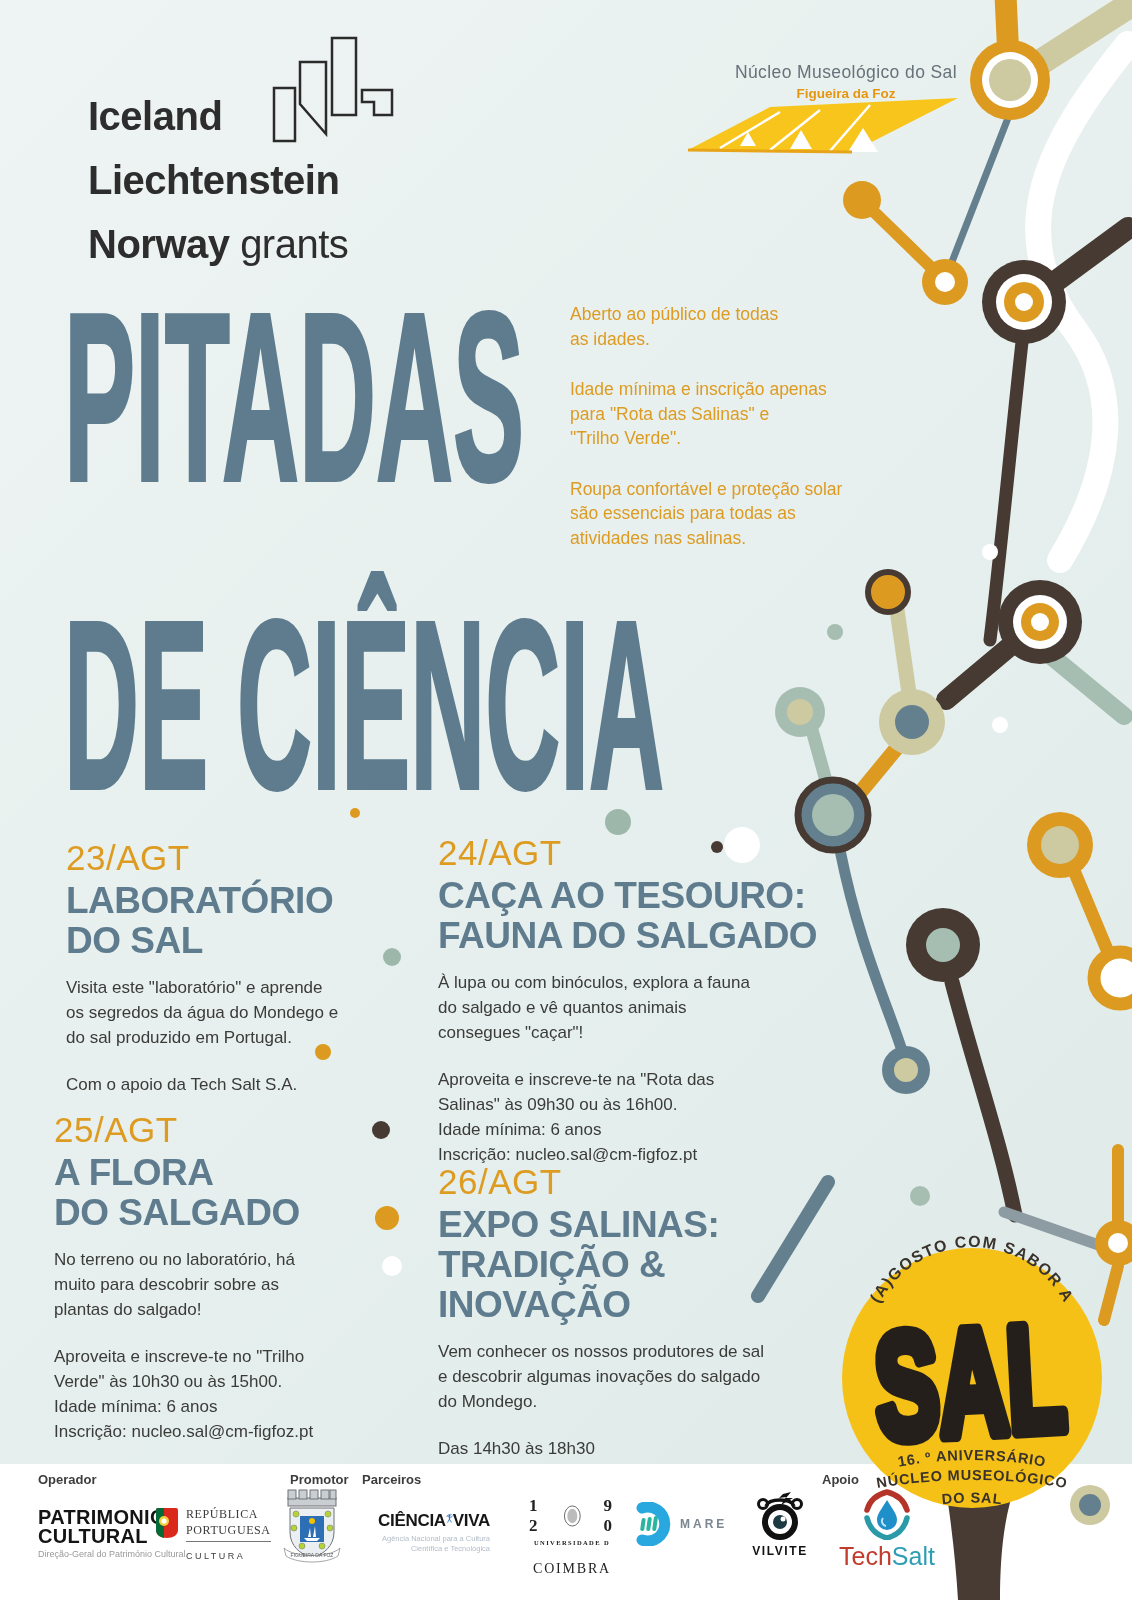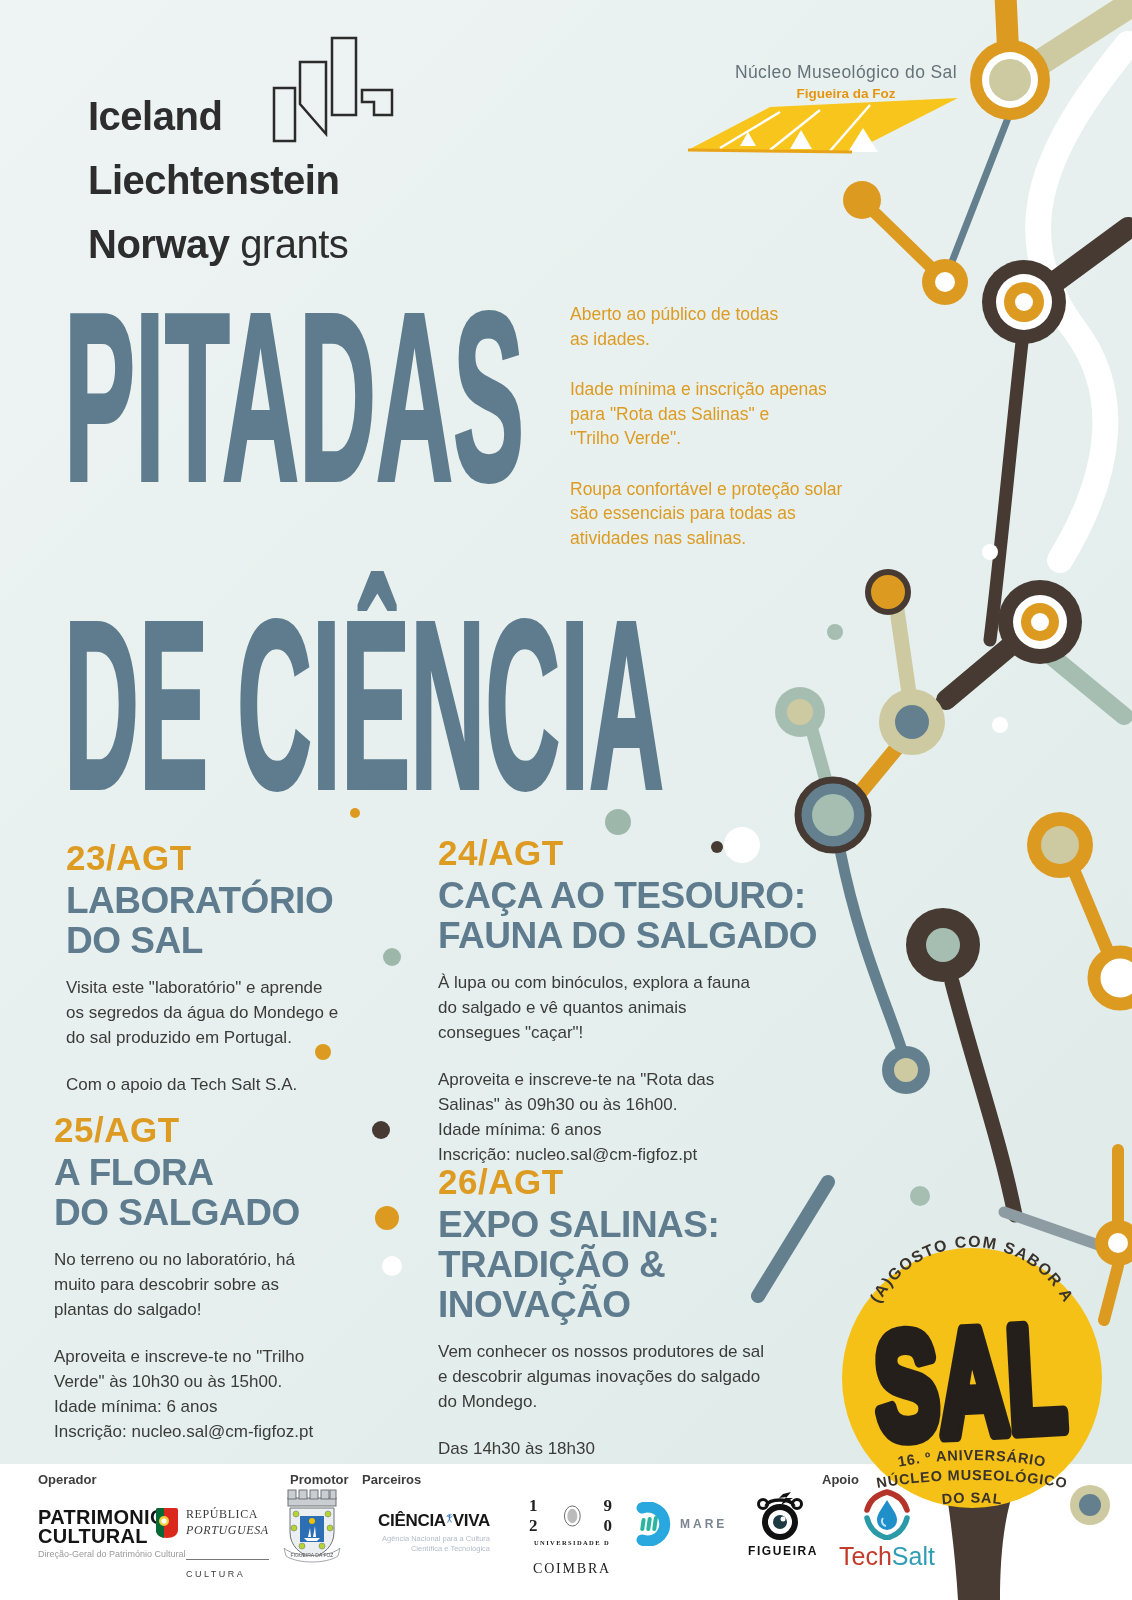--- a/index.html
+++ b/index.html
@@ -19,21 +19,21 @@
   .museum-name{ font-size:17.5px; color:#66727a; letter-spacing:0.4px; }
   .museum-place{ font-size:13.5px; font-weight:700; color:#e6950f; margin-top:3px; }
 
   
   .notices{ left:570px; top:302px; width:420px; color:#dd9b21; font-size:17.5px;
             line-height:24.5px; }
   .notices p{ white-space:pre-line; margin-bottom:26px; }
 
   
   .event{ width:420px; }
-  .event .date{ font-size:35px; font-weight:700; color:#dd9b21; line-height:40px; letter-spacing:0.5px; }
+  .event .date{ font-size:35px; font-weight:400; color:#dd9b21; line-height:40px; letter-spacing:0.5px; }
   .event h2{ font-size:37px; font-weight:700; color:#5e7c8e; line-height:40px;
              letter-spacing:-0.5px; white-space:pre-line; margin-top:3px; }
   .event .body{ font-size:17px; color:#3b3b39; line-height:25px; white-space:pre-line; margin-top:14px; }
   .event .extra{ font-size:17px; color:#3b3b39; line-height:25px; white-space:pre-line; margin-top:22px; }
 
   
   .footer-band{ left:0; top:1464px; width:1132px; height:136px; background:#ffffff; }
   .flabel{ font-size:13px; font-weight:700; color:#3d3d3d; }
   .patrimonio-text{ font-size:20px; font-weight:800; color:#141414; line-height:19px; letter-spacing:0.3px;}
   .patrimonio-sub{ font-size:9px; color:#9a9a9a; margin-top:3px; }
@@ -261,21 +261,21 @@
   </div>
 
   <svg class="abs" style="left:156px;top:1508px;" width="22" height="30" viewBox="0 0 22 30">
     <path d="M2,0 H20 A2,2 0 0 1 22,2 V22 C22,27 17,30 11,30 C5,30 0,27 0,22 V2 A2,2 0 0 1 2,0 Z" fill="#da291c"></path>
     <path d="M2,0 H8 V30 C4,29 0,27 0,22 V2 A2,2 0 0 1 2,0 Z" fill="#046a38"></path>
     <circle cx="8" cy="13" r="5" fill="#f3d03e"></circle>
       <circle cx="8" cy="13" r="2.6" fill="#ffffff"></circle>
   </svg>
   <div class="abs" style="left:186px;top:1506px;">
     <div class="rep-lines">REPÚBLICA</div>
-    <div class="rep-lines" style="border-bottom:1px solid #777;padding-bottom:21px;font-style:italic;">PORTUGUESA</div>
+    <div class="rep-lines" style="border-bottom:1px solid #777;padding-bottom:3px;">PORTUGUESA</div>
     <div class="rep-cultura">CULTURA</div>
   </div>
 
   <svg class="abs" style="left:280px;top:1488px;" width="64" height="80" viewBox="0 0 64 80">
     <g stroke="#6f7377" stroke-width="1" fill="#c9ced2">
       <rect x="8" y="10" width="48" height="8"></rect>
       <rect x="8" y="2" width="8" height="9"></rect>
         <rect x="19" y="2" width="8" height="9"></rect>
       <rect x="30" y="2" width="8" height="9"></rect>
         <rect x="41" y="2" width="8" height="9"></rect>
@@ -342,21 +342,21 @@
   <div class="abs vilvite" style="left:748px;top:1492px;">
     <svg width="54" height="50" viewBox="0 0 54 50" style="margin:0 auto;">
       <path d="M13,14 C16,6 38,6 41,14" stroke="#111" stroke-width="3.5" fill="none"></path>
       <circle cx="10" cy="12" r="4.5" fill="none" stroke="#111" stroke-width="3"></circle>
       <circle cx="44" cy="12" r="4.5" fill="none" stroke="#111" stroke-width="3"></circle>
       <polygon points="30,2 38,0 33,6 40,6 28,13 33,5 26,6" fill="#111"></polygon>
       <circle cx="27" cy="30" r="15" fill="none" stroke="#111" stroke-width="6"></circle>
       <circle cx="27" cy="30" r="7" fill="#1d3a42"></circle>
       <circle cx="30" cy="27" r="2.5" fill="#ffffff"></circle>
     </svg>
-    <div class="vilvite-name">FIGUEIRA</div>
+    <div class="vilvite-name">VILVITE</div>
   </div>
 
   <div class="abs techsalt" style="left:832px;top:1488px;">
     <svg width="56" height="52" viewBox="0 0 56 52" style="margin:0 auto;">
       <path d="M8,22 Q12,8 28,4 Q44,8 48,22" stroke="#b5342a" stroke-width="5.5" fill="none" stroke-linecap="round"></path>
       <path d="M8,30 Q12,46 28,50 Q44,46 48,30" stroke="#2b9aa8" stroke-width="5.5" fill="none" stroke-linecap="round"></path>
       <path d="M28,12 C34,22 38,26 38,32 A10,10 0 1 1 18,32 C18,26 22,22 28,12 Z" fill="#1f8fc9"></path>
       <path d="M24,30 a5,5 0 0 0 3,8" stroke="#bfe4f5" stroke-width="2" fill="none"></path>
     </svg>
     <div class="ts-text">

